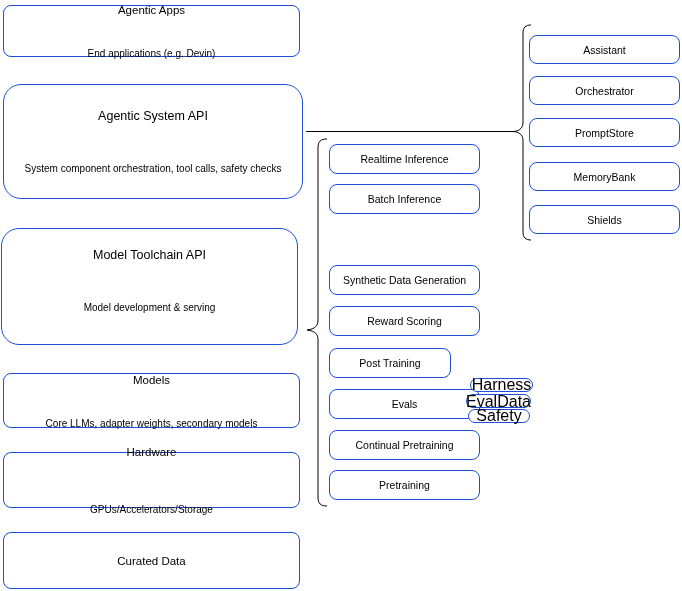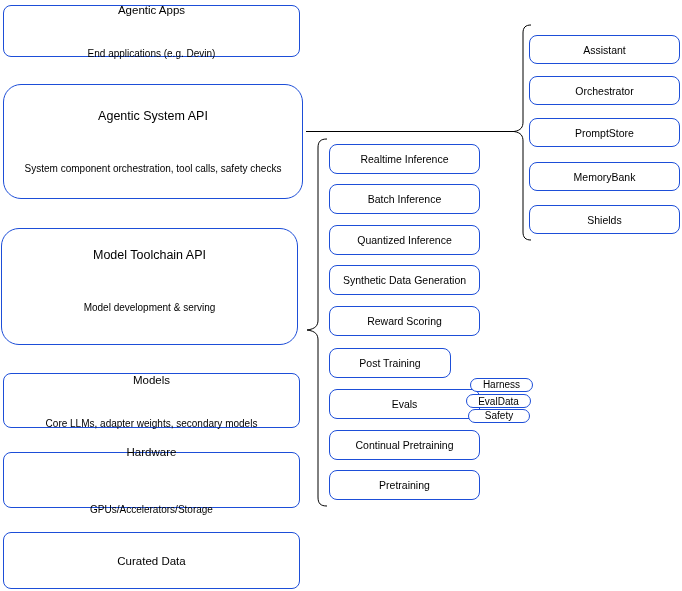--- a/index.html
+++ b/index.html
@@ -35,21 +35,21 @@
   .layer.lg .layer-title { font-size: 12.5px; }
   .layer-subtitle { font-size: 10px; line-height: 11px; white-space: nowrap; margin-top: 28px; }
   .chip {
     border-radius: 8px;
     font-size: 10.5px;
     line-height: 12px;
     white-space: nowrap;
   }
   .tag {
     border-radius: 7px;
-    font-size: 10px;
+    font-size: 16px;
     line-height: 11px;
     white-space: nowrap;
     z-index: 2;
   }
 </style>
 </head>
 <body>
 
 <div class="canvas">
 
@@ -83,21 +83,20 @@
     <div class="layer-title">Hardware</div>
     <div class="layer-subtitle">GPUs/Accelerators/Storage</div>
   </div>
 
   <div class="node layer" style="left:3px; top:532px; width:297px; height:57px;">
     <div class="layer-title">Curated Data</div>
   </div>
 
   <div class="node chip" style="left:329px; top:144px; width:151px; height:30px;">Realtime Inference</div>
   <div class="node chip" style="left:329px; top:184px; width:151px; height:30px;">Batch Inference</div>
-  <div class="node chip" style="left:329px; top:225px; width:151px; height:30px;">Quantized Inference</div>
   <div class="node chip" style="left:329px; top:265px; width:151px; height:30px;">Synthetic Data Generation</div>
   <div class="node chip" style="left:329px; top:306px; width:151px; height:30px;">Reward Scoring</div>
   <div class="node chip" style="left:329px; top:348px; width:122px; height:30px;">Post Training</div>
   <div class="node chip" style="left:329px; top:389px; width:151px; height:30px;">Evals</div>
   <div class="node chip" style="left:329px; top:430px; width:151px; height:30px;">Continual Pretraining</div>
   <div class="node chip" style="left:329px; top:470px; width:151px; height:30px;">Pretraining</div>
 
   <div class="node tag" style="left:470px; top:378px; width:63px; height:13.5px;">Harness</div>
   <div class="node tag" style="left:466px; top:394px; width:65px; height:14px;">EvalData</div>
   <div class="node tag" style="left:468px; top:409px; width:62px; height:13.5px;">Safety</div>

